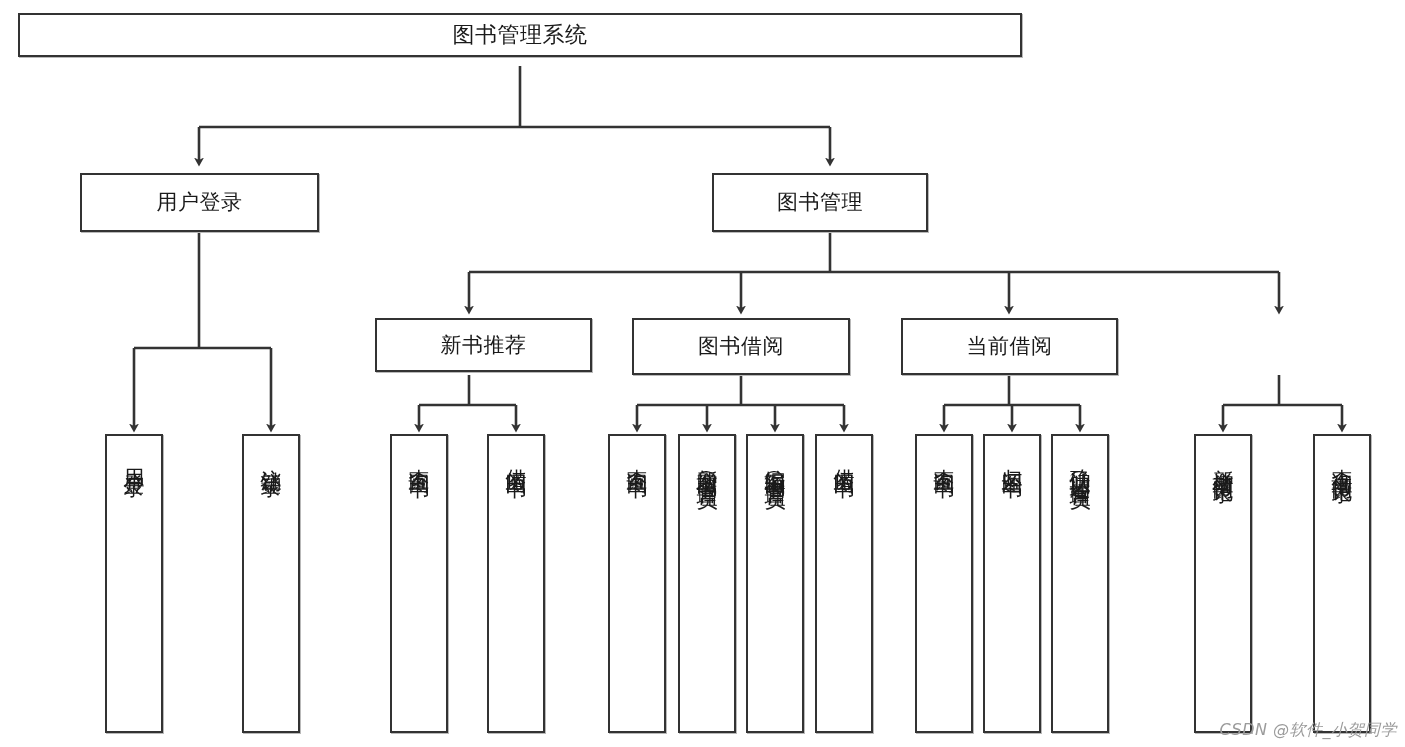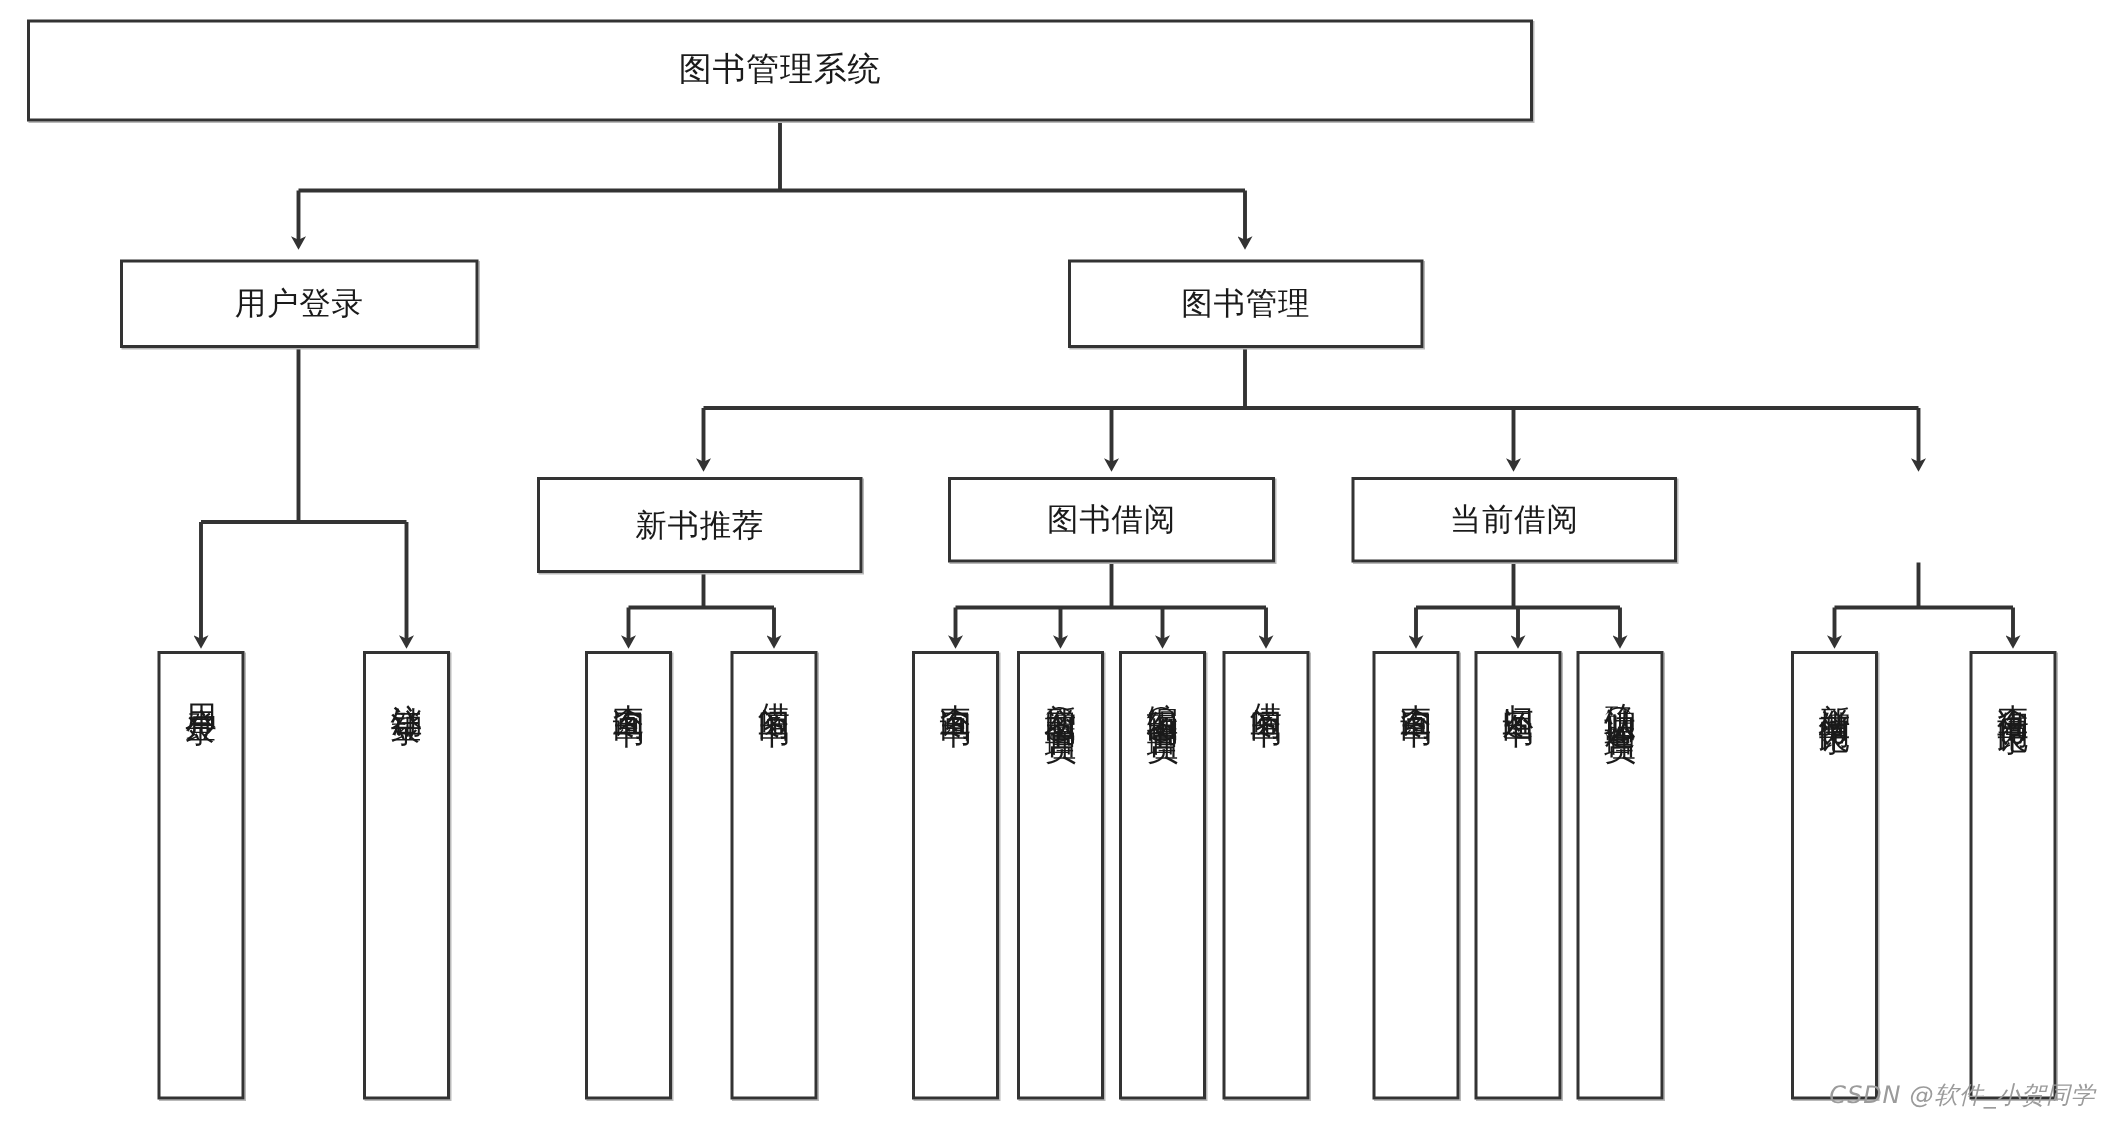--- a/index.html
+++ b/index.html
@@ -116,33 +116,33 @@
       <path d="M1012,405 L1012,428" marker-end="url(#arrow)"></path>
       <path d="M1080,405 L1080,428" marker-end="url(#arrow)"></path>
 
       <path d="M1279,375 L1279,405"></path>
       <path d="M1223,405 L1342,405"></path>
       <path d="M1223,405 L1223,428" marker-end="url(#arrow)"></path>
       <path d="M1342,405 L1342,428" marker-end="url(#arrow)"></path>
     </g>
   </svg>
 
-  <div class="node root horiz" style="left:18px; top:13px; width:1004px; height:68px;">
+  <div class="node root horiz" style="left:18px; top:13px; width:1004px; height:44px;">
     <span class="label">图书管理系统</span>
   </div>
 
   <div class="node horiz" style="left:80px; top:173px; width:239px; height:59px;">
     <span class="label">用户登录</span>
   </div>
 
-  <div class="node horiz" style="left:712px; top:173px; width:237px; height:59px;">
+  <div class="node horiz" style="left:712px; top:173px; width:216px; height:59px;">
     <span class="label">图书管理</span>
   </div>
 
-  <div class="node horiz" style="left:358px; top:318px; width:217px; height:64px;">
+  <div class="node horiz" style="left:375px; top:318px; width:217px; height:54px;">
     <span class="label">新书推荐</span>
   </div>
 
   <div class="node horiz" style="left:632px; top:318px; width:218px; height:57px;font-family:Liberation Serif, serif;">
     <span class="label">图书借阅</span>
   </div>
 
   <div class="node horiz" style="left:901px; top:318px; width:217px; height:57px;">
     <span class="label">当前借阅</span>
   </div>

